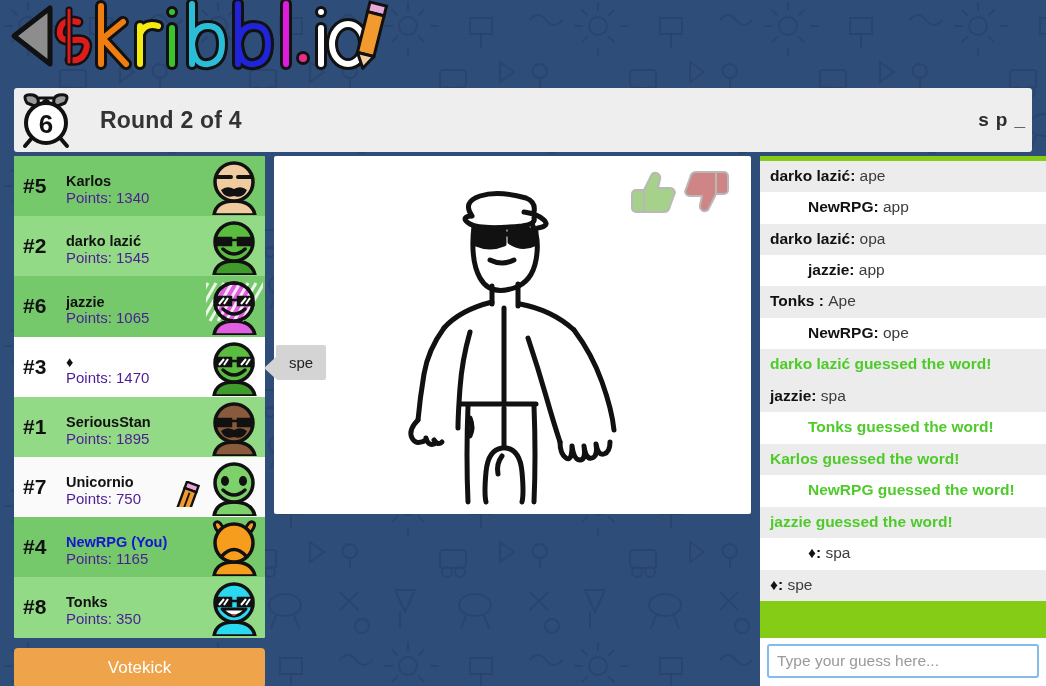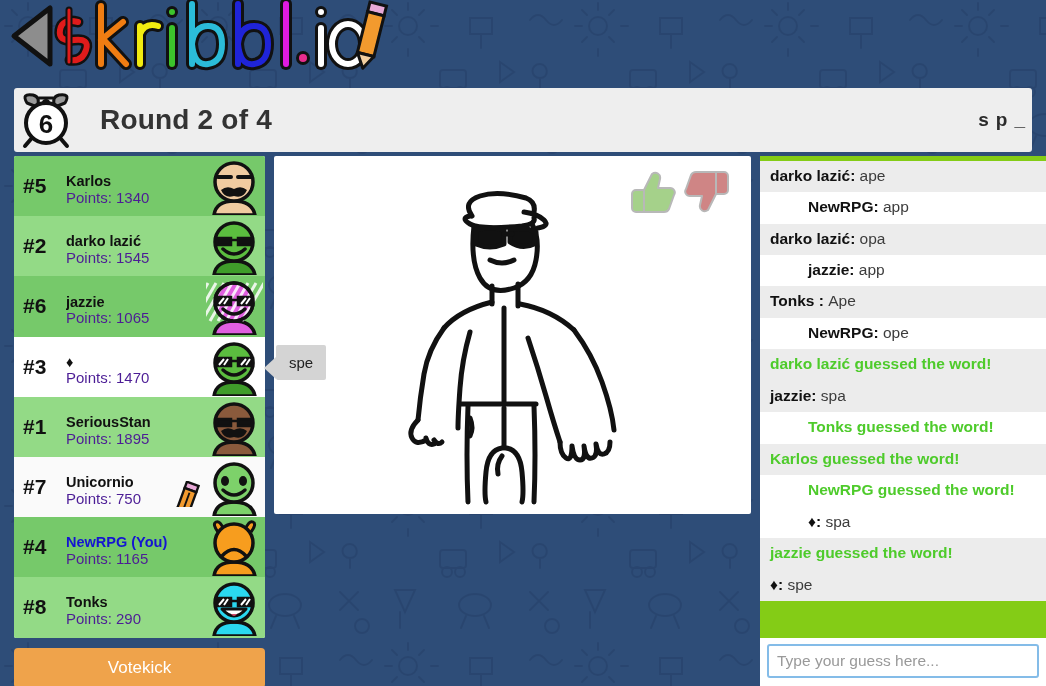--- a/index.html
+++ b/index.html
@@ -32,21 +32,21 @@
     background: #eeeeee;
     border-radius: 3px;
     display: flex; align-items: center;
   }
   #clock-wrap {
     width: 66px; height: 62px;
     display: flex; align-items: center; justify-content: center;
     flex: 0 0 auto;
   }
   #round-label {
-    font-size: 28px; font-weight: bold; color: #333;
+    font-size: 23px; font-weight: bold; color: #333;
     margin-left: 20px; letter-spacing: 0.2px;
     white-space: nowrap;
   }
   #word-hint {
     position: absolute; left: 0; right: 0;
     text-align: right;
     font-size: 19px; font-weight: bold; color: #2b2b2b;
     letter-spacing: 7px;
     pointer-events: none;
   }
@@ -423,21 +423,21 @@
           <path d="M45 14q6-8 2-10t-8 8" fill="#f79d1e" stroke="#111" stroke-width="3"></path>
           <ellipse cx="28" cy="25" rx="19" ry="19" fill="#f79d1e" stroke="#111" stroke-width="3.5"></ellipse>
           <path d="M16 38q12-13 24 0" fill="none" stroke="#111" stroke-width="3.5" stroke-linecap="round"></path>
         </svg>
       </div>
     </div>
     <div class="player-row shade-b">
       <div class="p-rank">#8</div>
       <div class="p-info">
         <div class="p-name">Tonks</div>
-        <div class="p-points">Points: 290</div>
+        <div class="p-points">Points: 350</div>
       </div>
       <div class="p-avatar">
         <svg viewBox="0 0 57 58" width="57" height="58">
           <path d="M8 58 q2-14 20-14 t21 14 z" fill="#2ad8f0" stroke="#111" stroke-width="3.5" stroke-linejoin="round"></path>
           <ellipse cx="28" cy="25" rx="19" ry="19" fill="#2ad8f0" stroke="#111" stroke-width="3.5"></ellipse>
           <path d="M10 20h15v8H10zM32 20h15v8H32zM25 23h7" fill="#111" stroke="#111" stroke-width="2.5"></path>
           <path d="M13 27l5-6M18 27l4-6M35 27l5-6M40 27l4-6" stroke="#fff" stroke-width="2"></path>
           <path d="M16 31q12 14 24 0z" fill="#fff" stroke="#111" stroke-width="3" stroke-linejoin="round"></path>
           <path d="M25 36q3 4 6 0z" fill="#d04a6a"></path>
         </svg>
@@ -510,21 +510,21 @@
         <div class="chat-row even"><span class="chat-name">NewRPG</span><span class="chat-name">: </span><span class="chat-text">app</span></div>
         <div class="chat-row odd"><span class="chat-name">darko lazić</span><span class="chat-name">: </span><span class="chat-text">opa</span></div>
         <div class="chat-row even"><span class="chat-name">jazzie</span><span class="chat-name">: </span><span class="chat-text">app</span></div>
         <div class="chat-row odd"><span class="chat-name">Tonks </span><span class="chat-name">: </span><span class="chat-text">Ape</span></div>
         <div class="chat-row even"><span class="chat-name">NewRPG</span><span class="chat-name">: </span><span class="chat-text">ope</span></div>
         <div class="chat-row odd guessed">darko lazić guessed the word!</div>
         <div class="chat-row odd"><span class="chat-name">jazzie</span><span class="chat-name">: </span><span class="chat-text">spa</span></div>
         <div class="chat-row even guessed">Tonks guessed the word!</div>
         <div class="chat-row odd guessed">Karlos guessed the word!</div>
         <div class="chat-row even guessed">NewRPG guessed the word!</div>
+        <div class="chat-row odd guessed">jazzie guessed the word!</div>
         <div class="chat-row even"><span class="chat-name">♦</span><span class="chat-name">: </span><span class="chat-text">spa</span></div>
-        <div class="chat-row odd guessed">jazzie guessed the word!</div>
         <div class="chat-row odd"><span class="chat-name">♦</span><span class="chat-name">: </span><span class="chat-text">spe</span></div>
       </div>
   </div>
   <div id="chat-input-wrap">
     <input id="chat-input" type="text" placeholder="Type your guess here..." style="">
   </div>
 </div>
 
 </body></html>

